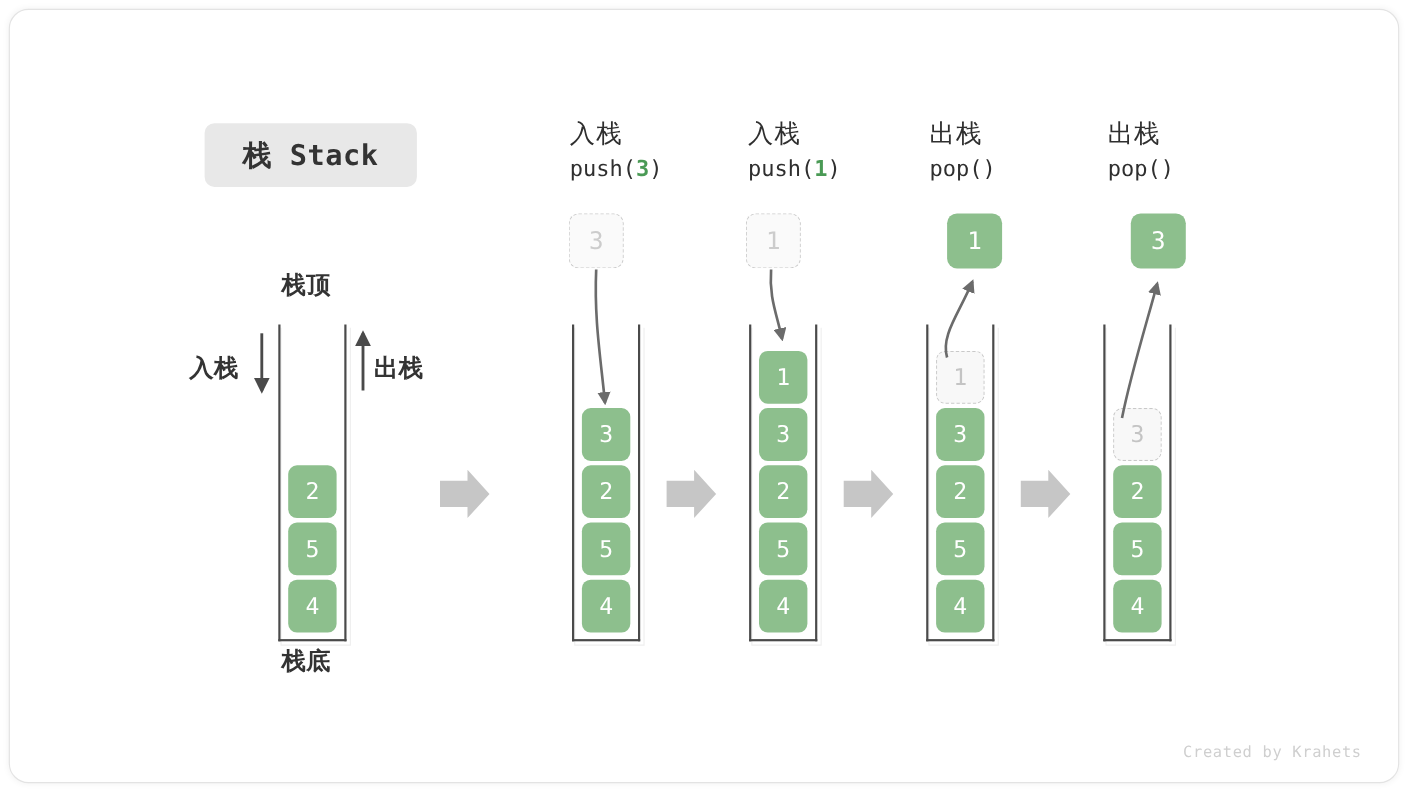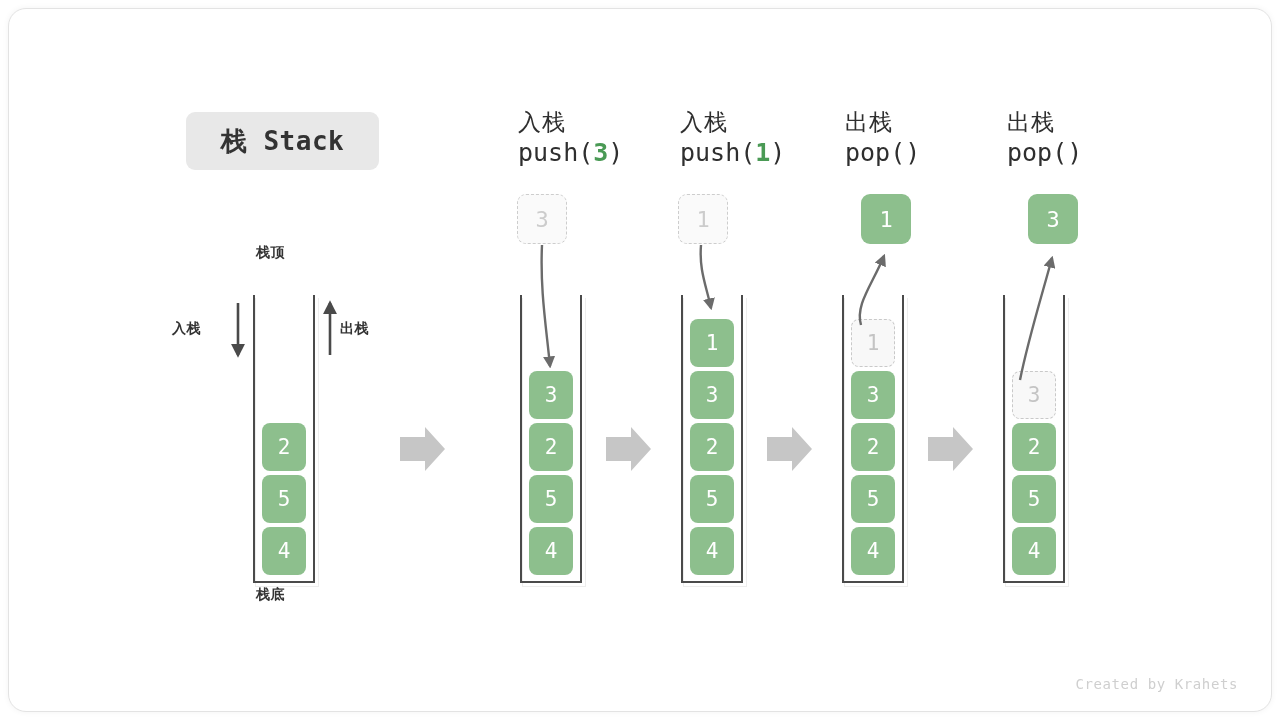--- a/index.html
+++ b/index.html
@@ -18,21 +18,21 @@
       background:#e8e8e8;border-radius:9px;display:flex;align-items:center;
       justify-content:center;}
   .title-badge span{font-family:"DejaVu Sans Mono","Liberation Mono",monospace;
       font-size:26px;font-weight:bold;color:#333333;letter-spacing:.5px;}
 
   
   .col-caption{position:absolute;white-space:nowrap;color:#2f2f2f;}
   .col-caption .cn{font-family:"DejaVu Sans","Liberation Sans",sans-serif;
       font-size:23px;display:block;line-height:30px;letter-spacing:1px;}
   .col-caption .code{font-family:"DejaVu Sans Mono","Liberation Mono",monospace;
-      font-size:25px;display:block;line-height:32px;}
+      font-size:20px;display:block;line-height:32px;}
   .col-caption .code em{font-style:normal;font-weight:bold;color:#4a9a55;}
 
   
   .stack{position:absolute;width:62px;height:288px;}
   .stack .wall-l,.stack .wall-r{position:absolute;top:0;width:1.6px;height:288px;
       background:#4a4a4a;}
   .stack .wall-l{left:0;}
   .stack .wall-r{right:0;}
   .stack .floor{position:absolute;left:0;bottom:0;width:62px;height:1.6px;
       background:#4a4a4a;}
@@ -52,21 +52,21 @@
   
   .free-cell{position:absolute;width:50px;height:50px;border-radius:9px;
       background:#8dbf8d;color:#ffffff;display:flex;align-items:center;
       justify-content:center;font-family:"DejaVu Sans Mono","Liberation Mono",monospace;
       font-size:22px;}
   .free-cell.ghost{background:#fafafa;color:#cccccc;border:1.7px dashed #cdcdcd;
       box-sizing:border-box;}
 
   
   .lbl{position:absolute;font-family:"DejaVu Sans","Liberation Sans",sans-serif;
-      font-size:14px;font-weight:bold;color:#333333;white-space:nowrap;
+      font-size:22px;font-weight:bold;color:#333333;white-space:nowrap;
       letter-spacing:.5px;}
 
   
   .watermark{position:absolute;right:42px;bottom:28px;
       font-family:"DejaVu Sans Mono","Liberation Mono",monospace;
       font-size:14px;color:#cfcfcf;letter-spacing:.6px;text-align:center;}
 
   svg.overlay{position:absolute;left:0;top:0;width:1280px;height:720px;
       pointer-events:none;}
 </style>

